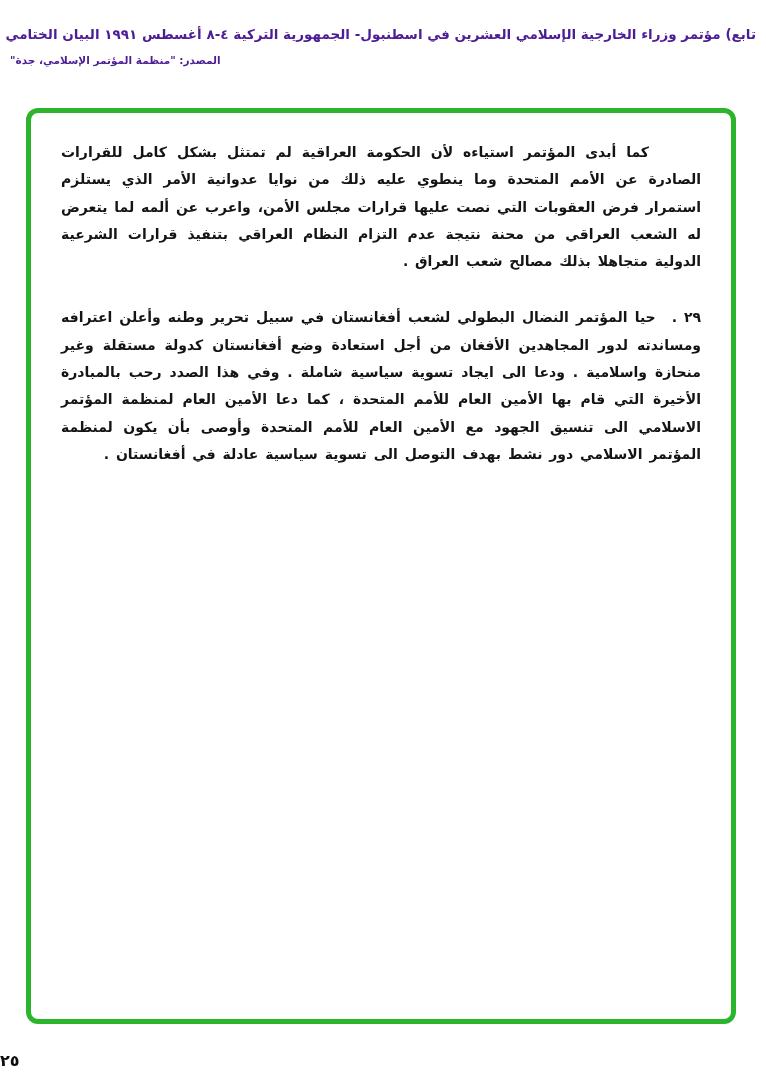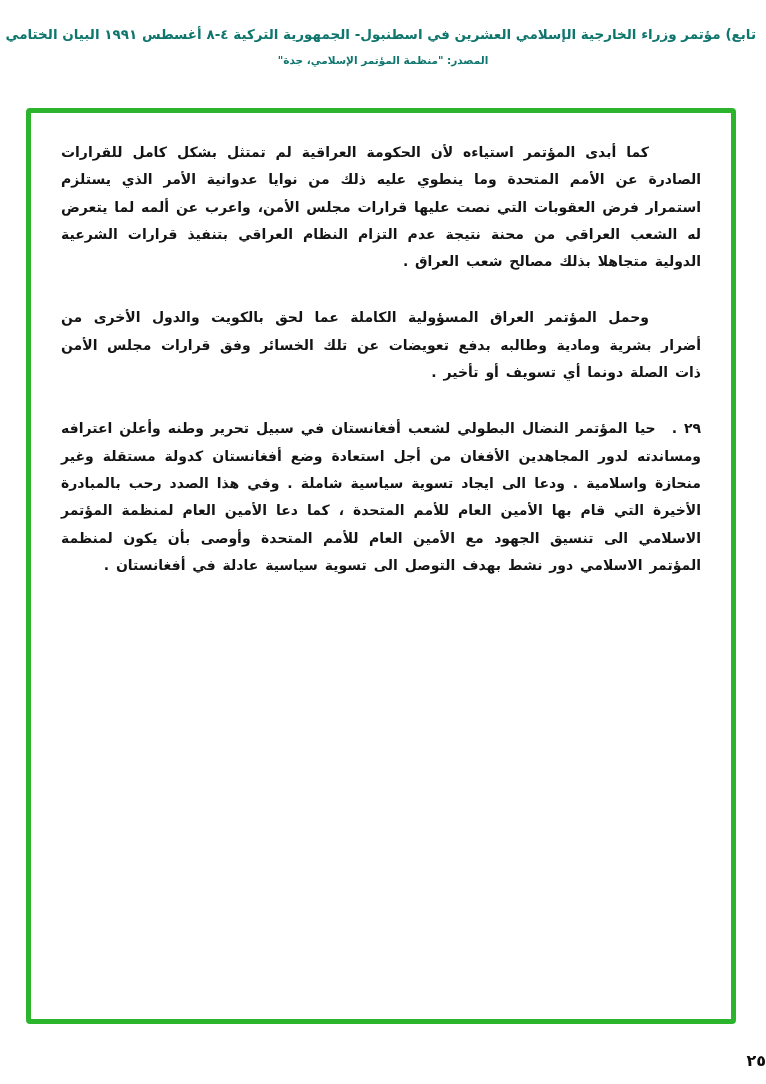--- a/index.html
+++ b/index.html
@@ -16,42 +16,42 @@
     background: #ffffff;
     direction: rtl;
     overflow: hidden;
     box-sizing: border-box;
   }
   .doc-header {
     position: absolute;
     top: 26px;
     left: 10px;
     right: 10px;
-    text-align: center;
-    color: #0f766e;
+    text-align: left;
+    color: #4c1d95;
   }
   .header-title {
     font-size: 13.5px;
     font-weight: 700;
     white-space: nowrap;
     letter-spacing: 0.2px;
   }
   .header-source {
     margin-top: 12px;
     font-size: 10.5px;
     font-weight: 700;
   }
   .content-frame {
     position: absolute;
     top: 108px;
     right: 30px;
     left: 26px;
     bottom: 60px;
     border: 5px solid #2cb42c;
-    border-radius: 4px;
+    border-radius: 12px;
     box-sizing: border-box;
     padding: 26px 30px 10px 30px;
     background: #ffffff;
   }
   .body-text {
     color: #141414;
   }
   .para {
     margin: 0 0 29px 0;
     font-size: 14px;
@@ -64,21 +64,21 @@
   .para.indent { text-indent: 52px; }
   .para.numbered .marker {
     display: inline-block;
     margin-left: 16px;
   }
   .page-footer {
     position: absolute;
     bottom: 14px;
     left: 0;
     right: 0;
-    text-align: right;
+    text-align: left;
   }
   .page-number {
     font-size: 16px;
     font-weight: 700;
     color: #0d0d0d;
   }
 </style>
 </head>
 <body>
 
@@ -88,21 +88,20 @@
     <div class="header-title">تابع) مؤتمر وزراء الخارجية الإسلامي العشرين في اسطنبول- الجمهورية التركية ٤-٨ أغسطس ١٩٩١ البيان الختامي</div>
     <div class="header-source">المصدر: "منظمة المؤتمر الإسلامي، جدة"</div>
   </header>
 
   <div class="content-frame">
     <div class="body-text">
 
       <p class="para indent">كما أبدى المؤتمر استياءه لأن الحكومة العراقية لم تمتثل بشكل كامل للقرارات الصادرة عن الأمم المتحدة وما ينطوي عليه ذلك من نوايا عدوانية الأمر الذي يستلزم استمرار فرض العقوبات التي نصت عليها قرارات مجلس الأمن، واعرب عن ألمه لما يتعرض له الشعب العراقي من محنة نتيجة عدم التزام النظام العراقي بتنفيذ قرارات الشرعية الدولية متجاهلا بذلك مصالح شعب العراق .</p>
 
 
-      <p class="para indent">وحمل المؤتمر العراق المسؤولية الكاملة عما لحق بالكويت والدول الأخرى من أضرار بشرية ومادية وطالبه بدفع تعويضات عن تلك الخسائر وفق قرارات مجلس الأمن ذات الصلة دونما أي تسويف أو تأخير .</p>
 
 
       <p class="para numbered">
         <span class="marker">٢٩ .</span><span>حيا المؤتمر النضال البطولي لشعب أفغانستان في سبيل تحرير وطنه وأعلن اعترافه ومساندته لدور المجاهدين الأفغان من أجل استعادة وضع أفغانستان كدولة مستقلة وغير منحازة واسلامية . ودعا الى ايجاد تسوية سياسية شاملة . وفي هذا الصدد رحب بالمبادرة الأخيرة التي قام بها الأمين العام للأمم المتحدة ، كما دعا الأمين العام لمنظمة المؤتمر الاسلامي الى تنسيق الجهود مع الأمين العام للأمم المتحدة وأوصى بأن يكون لمنظمة المؤتمر الاسلامي دور نشط بهدف التوصل الى تسوية سياسية عادلة في أفغانستان .</span>
       </p>
 
     </div>
   </div>
 
   <footer class="page-footer">

